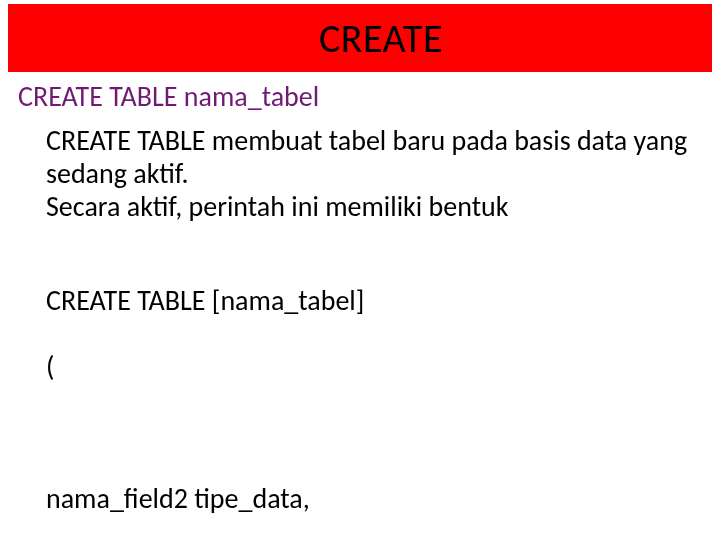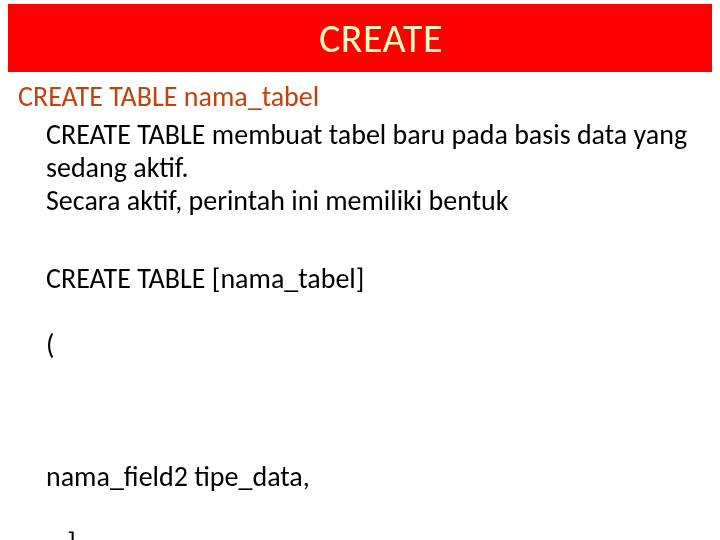--- a/index.html
+++ b/index.html
@@ -1,22 +1,22 @@
 <!DOCTYPE html>
 <html><head>
 <meta charset="utf-8">
 <style>
   * { margin: 0; padding: 0; box-sizing: border-box; }
   html, body { width: 720px; height: 540px; overflow: hidden; font-family: Calibri, "Segoe UI", Arial, sans-serif; background: #fff; }
   .slide { width: 720px; height: 540px; background: #fff; position: relative; }
   .title-bar { width: 704px; margin-left: 8px; margin-top: 4px; height: 68px; background: #ff0000; display: flex; align-items: center; justify-content: center; }
-  .title-text { color: #fef9c3; font-size: 40px; font-weight: 400; letter-spacing: 0.5px; margin-left: 42px; }
+  .title-text { color: #000000; font-size: 40px; font-weight: 400; letter-spacing: 0.5px; margin-left: 42px; }
   .content { padding: 8px 18px 0 18px; }
-  .line1 { font-size: 28px; color: #c2410c; line-height: 1.2; margin-bottom: 4px; }
-  .para { font-size: 28px; color: #000; line-height: 1.18; padding-left: 28px; margin-bottom: 12px; }
+  .line1 { font-size: 28px; color: #701a75; line-height: 1.2; margin-bottom: 10px; }
+  .para { font-size: 28px; color: #000; line-height: 1.18; padding-left: 28px; margin-bottom: 28px; }
   .codeblk { font-size: 28px; color: #000; line-height: 1.18; padding-left: 28px; white-space: pre-line; }
 </style>
 </head>
 <body>
 <div class="slide">
   <div class="title-bar">
     <span class="title-text">CREATE</span>
   </div>
   <div class="content">
     <div class="line1">CREATE TABLE nama_tabel</div>

